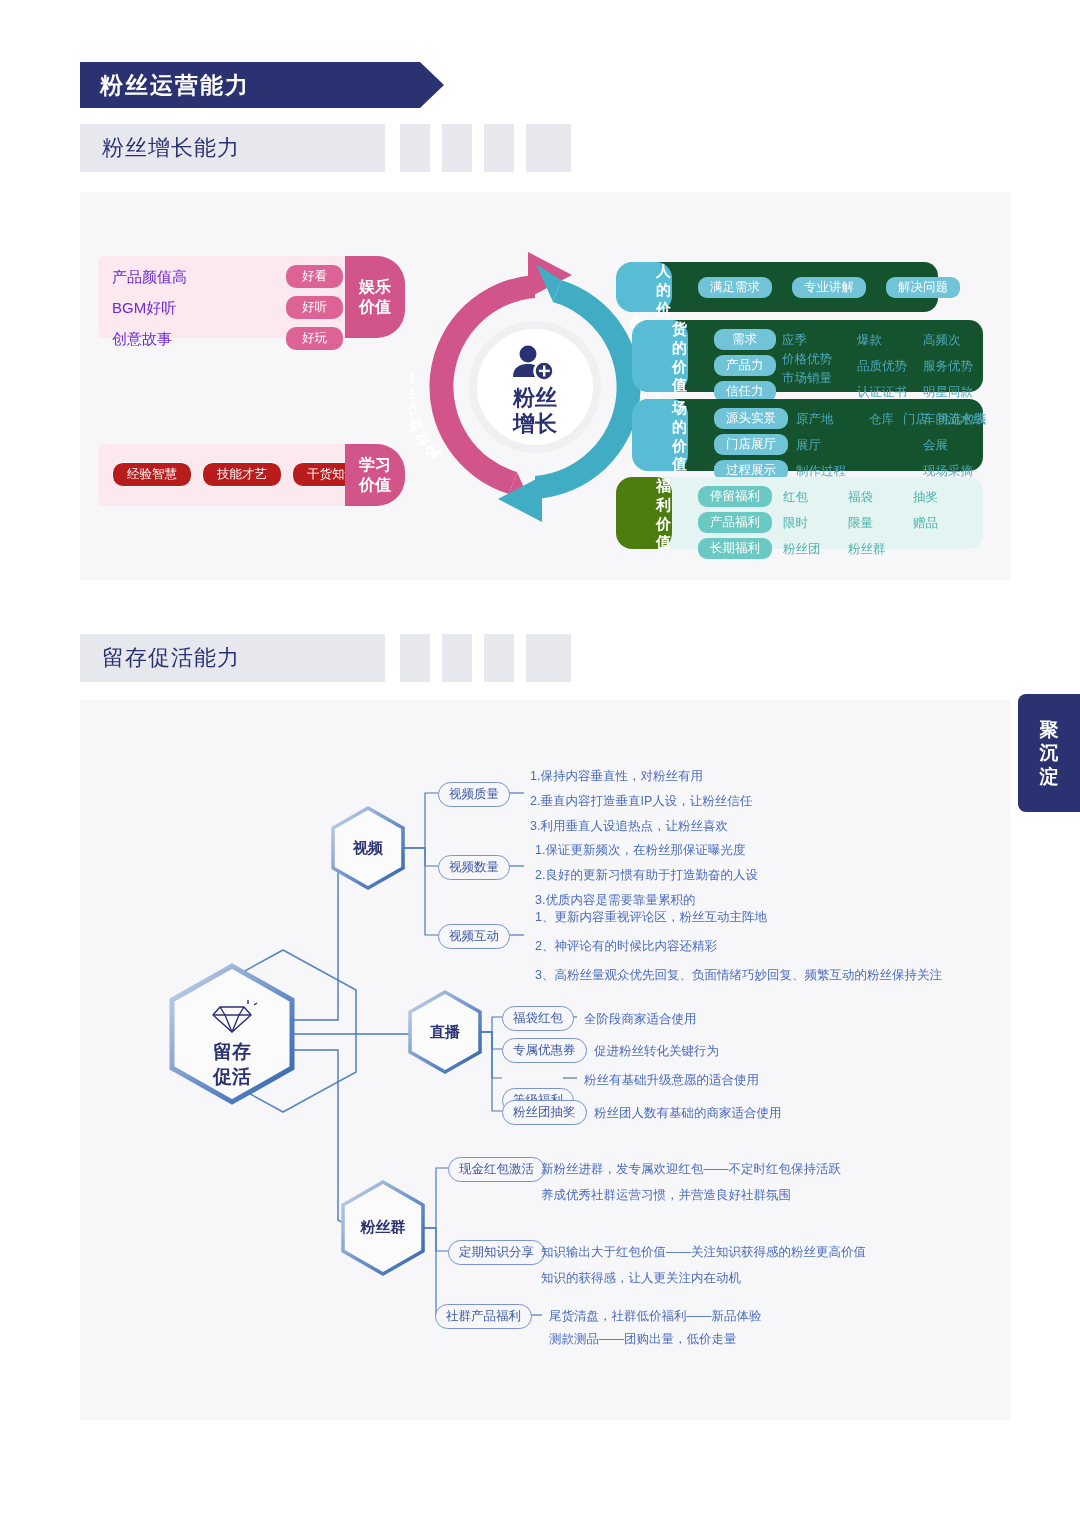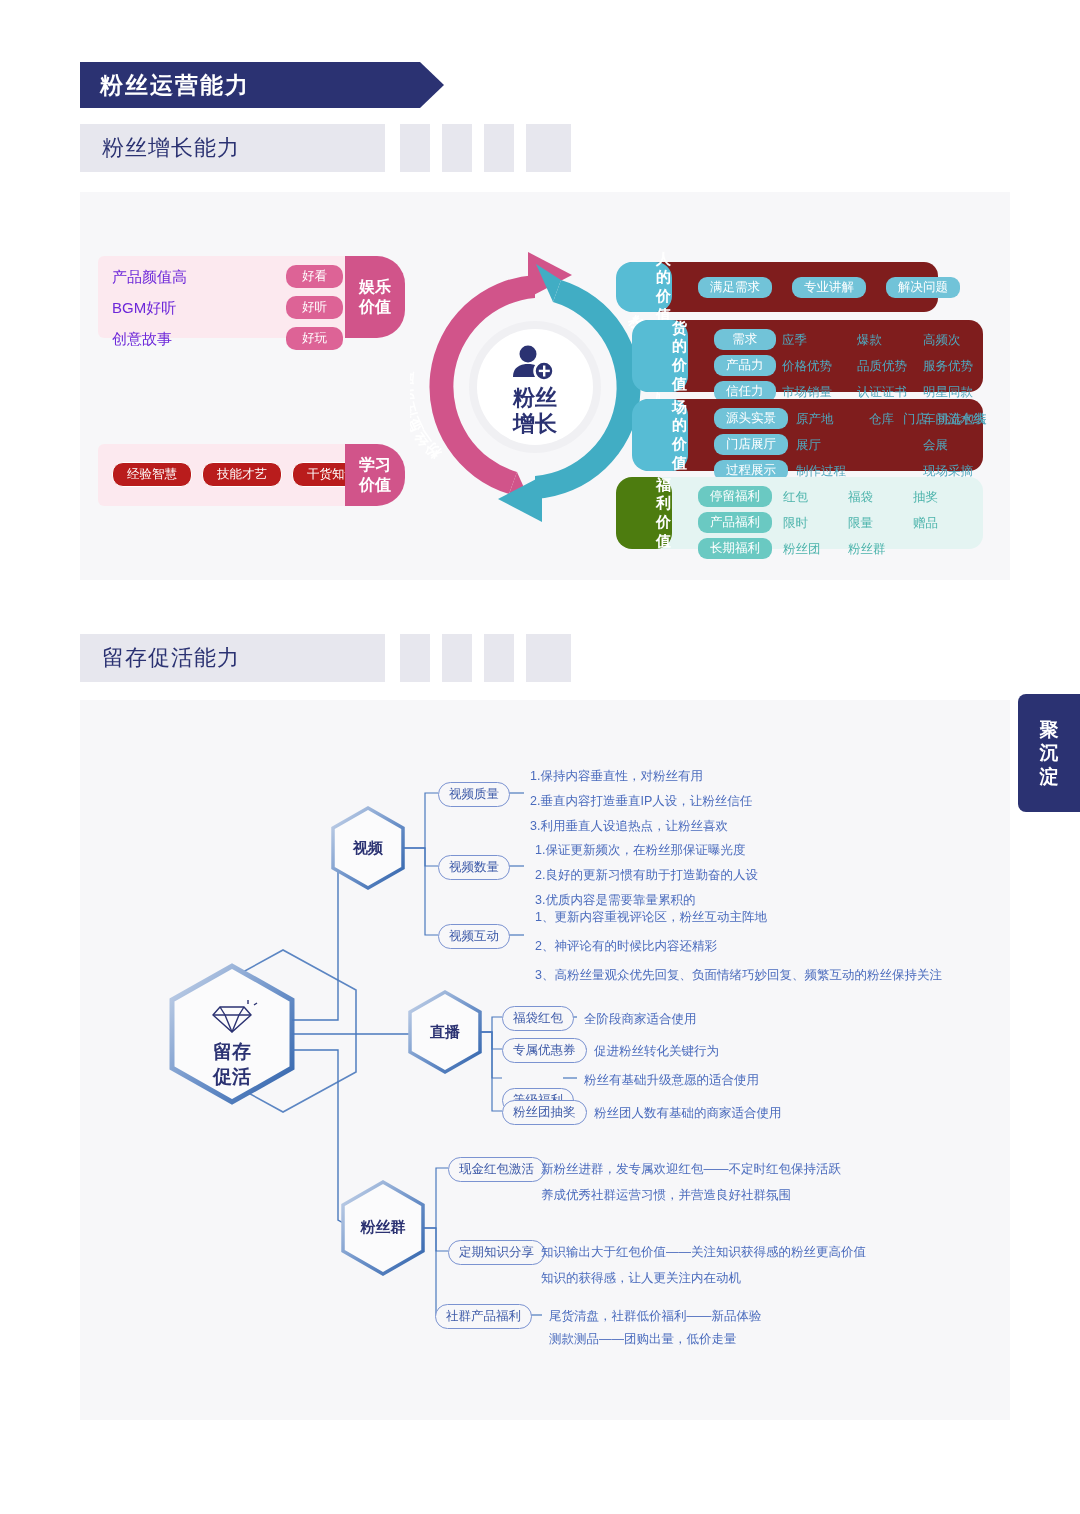--- a/index.html
+++ b/index.html
@@ -66,27 +66,27 @@
     border-radius: 10px; padding: 3px 16px; white-space: nowrap;
     text-align: center;
   }
   .pk-pill-outline {
     background: #b91c1c; color: #fff; font-size: 12.5px;
     border-radius: 11px; padding: 3px 14px; white-space: nowrap;
     border: 1px solid #fff; text-align: center;
   }
 
   
-  .teal-row { position: absolute; background: #7f1d1d; border-radius: 14px; }
+  .teal-row { position: absolute; background: #14532d; border-radius: 14px; }
   .teal-row.green { background: #e4f4f2; }
   .teal-cap {
     position: absolute; background: #57bcd4;
     border-radius: 16px 0 0 16px;
     display: flex; flex-direction: column;
-    align-items: center; justify-content: center;
+    align-items: center; justify-content: flex-start;
     color: #fff; font-weight: bold; font-size: 15px; line-height: 1.25; padding-left: 40px;
   }
   .teal-cap.green { background: #4d7c0f; border-radius: 16px; }
   .teal-cap.rnd { border-radius: 16px 16px 16px 16px; }
   .tl-pill {
     background: #71c3d8; color: #fff; font-size: 12.5px;
     border-radius: 9px; padding: 2px 12px; white-space: nowrap;
     text-align: center;
   }
   .tl-pill.green { background: #6ac9c2; }
@@ -220,21 +220,21 @@
       <span>人的</span>
       <span>价值</span>
     </div>
 
     <div class="teal-row" style="left:556px; top:128px; width:347px; height:72px;">
       <div style="position:absolute; left:78px; top:9px; display:flex; flex-direction:column; gap:5px;">
         <span class="tl-pill">需求</span>
         <span class="tl-pill">产品力</span>
         <span class="tl-pill">信任力</span>
       </div>
-      <div style="position:absolute; left:146px; top:12px; display:flex; flex-direction:column; gap:9px;">
+      <div style="position:absolute; left:146px; top:12px; display:flex; flex-direction:column; gap:2px;">
         <span class="tl-txt">应季</span>
         <span class="tl-txt">价格优势</span>
         <span class="tl-txt">市场销量</span>
       </div>
       <div style="position:absolute; left:221px; top:12px; display:flex; flex-direction:column; gap:9px;">
         <span class="tl-txt">爆款</span>
         <span class="tl-txt">品质优势</span>
         <span class="tl-txt">认证证书</span>
       </div>
       <div style="position:absolute; left:287px; top:12px; display:flex; flex-direction:column; gap:9px;">

